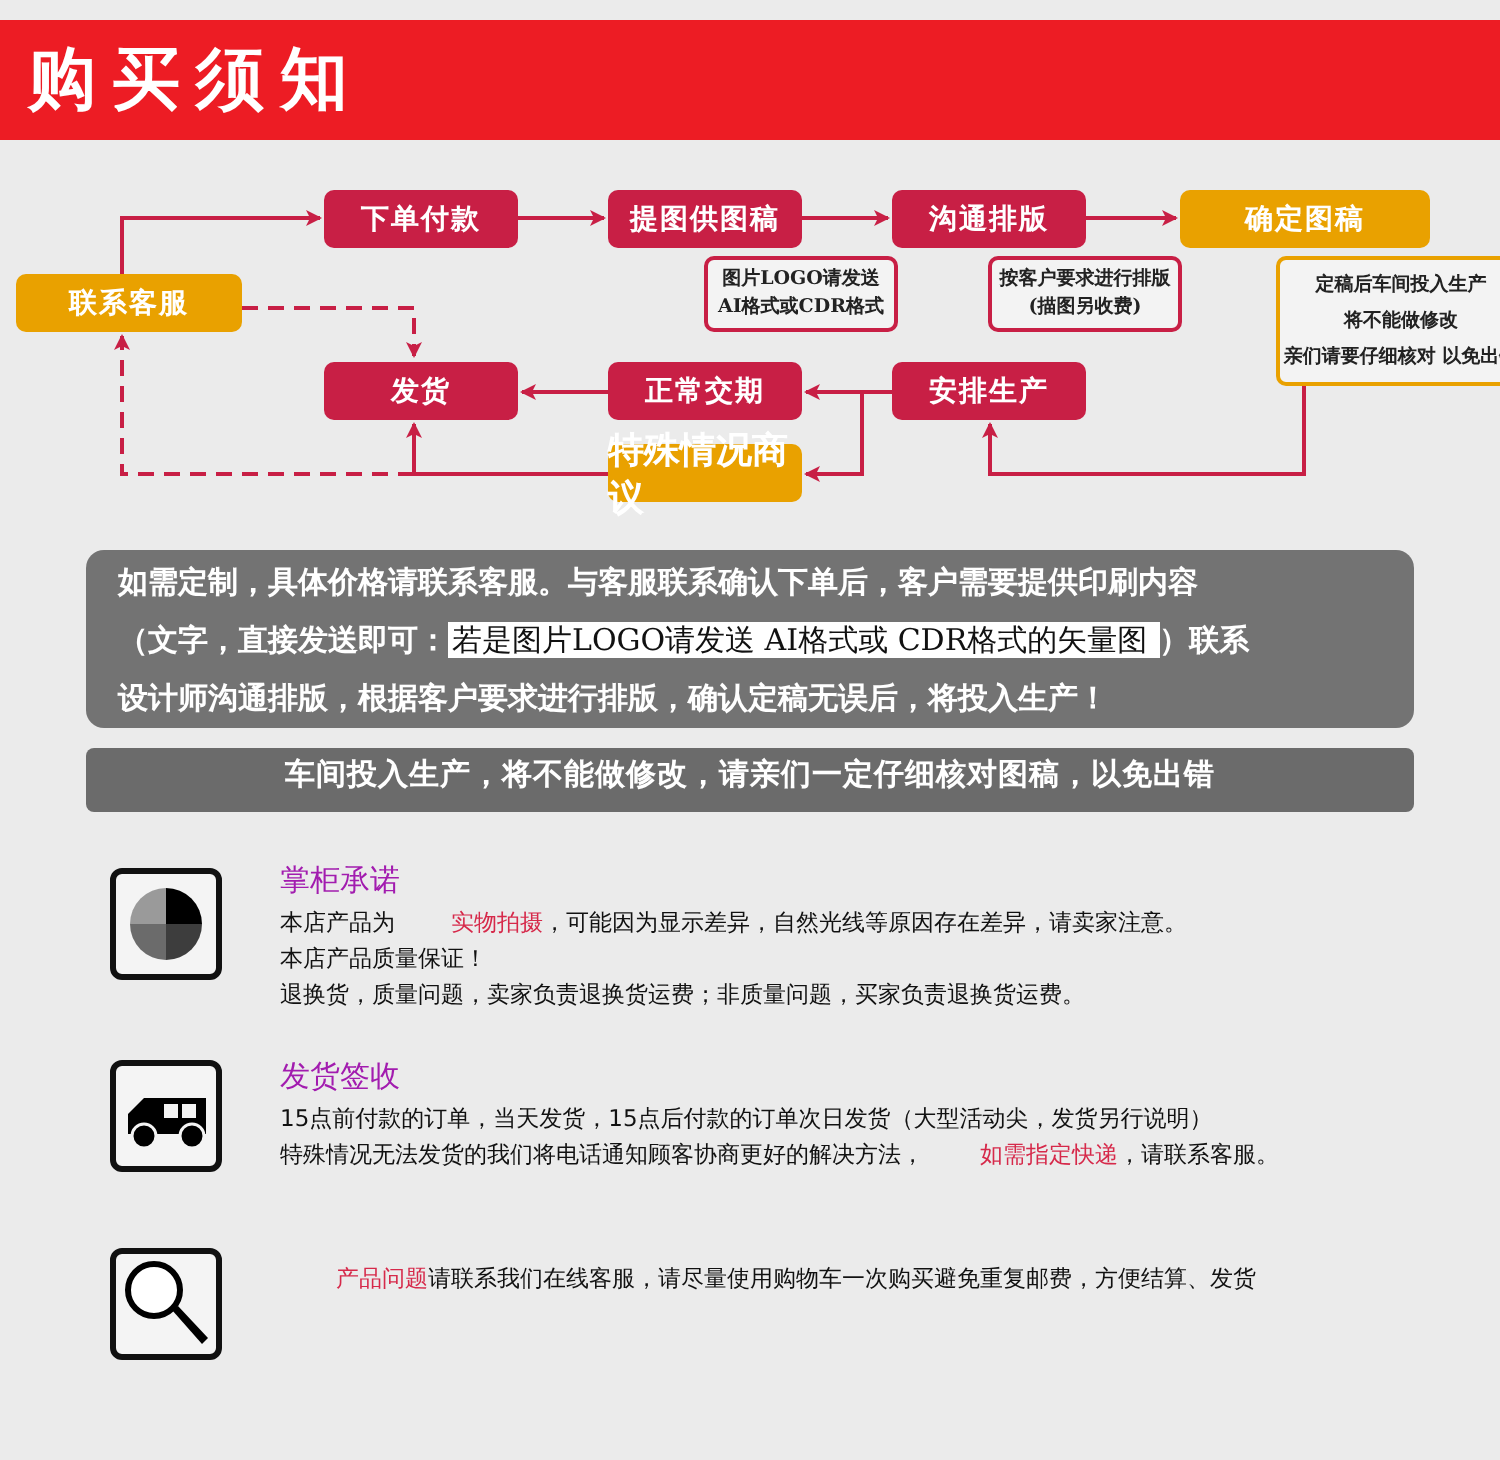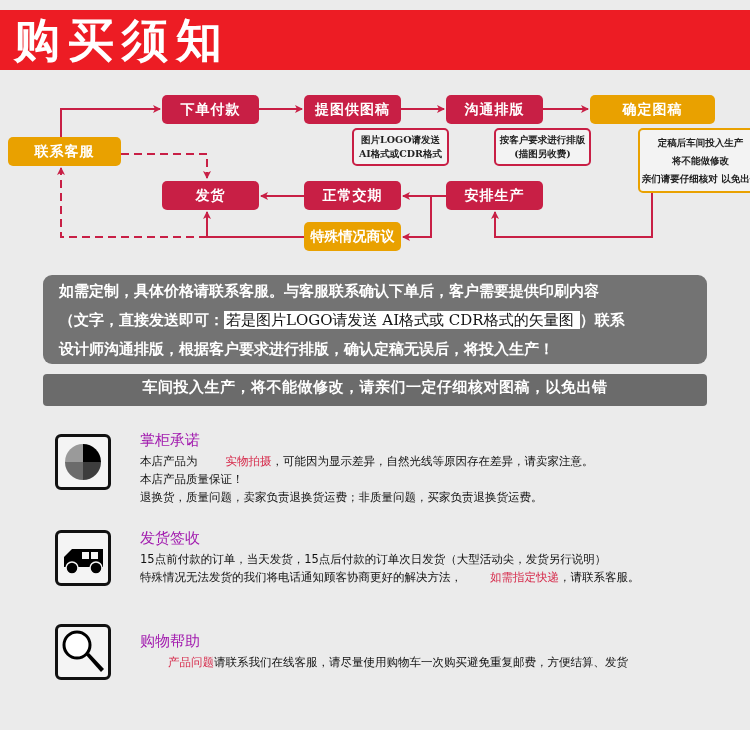--- a/index.html
+++ b/index.html
@@ -1,19 +1,19 @@
 <!DOCTYPE html>
 <html><head>
 <meta charset="utf-8">
 <style>
   * { box-sizing: border-box; margin: 0; padding: 0; }
   html, body { width: 750px; height: 730px; background: #ebebeb; overflow: hidden; }
   body { position: relative; font-family: "DejaVu Sans", "Liberation Sans", sans-serif; }
   .header { position: absolute; left: 0; top: 10px; width: 750px; height: 60px; background: #ed1c24; }
-  .header .title { position: absolute; left: 14px; top: 8px; color: #fff; font-size: 46px; font-weight: bold; letter-spacing: 8px; line-height: 44px; }
+  .header .title { position: absolute; left: 14px; top: 8px; color: #fff; font-size: 34px; font-weight: bold; letter-spacing: 8px; line-height: 44px; }
   .flow { position: absolute; left: 0; top: 0; width: 750px; height: 265px; }
   .flow svg { position: absolute; left: 0; top: 0; }
   .box { position: absolute; border-radius: 5px; color: #fff; font-size: 14px; font-weight: bold; display: flex; align-items: center; justify-content: center; letter-spacing: 1px; }
   .red { background: #c81f45; }
   .orange { background: #e9a100; }
   .sub { position: absolute; background: #f3f3f3; border: 2px solid #c81f45; border-radius: 5px; color: #222; font-family: "DejaVu Serif", "Liberation Serif", serif; font-size: 9.5px; font-weight: bold; text-align: center; display: flex; flex-direction: column; align-items: center; justify-content: center; line-height: 14px; margin-left: 48px; }
   .sub.o { border-color: #e9a100; line-height: 18px; }
   .banner { position: absolute; left: 43px; top: 275px; width: 664px; height: 89px; background: #737373; border-radius: 9px; color: #fff; font-family: "DejaVu Serif", "Liberation Serif", serif; font-weight: bold; font-size: 15px; line-height: 29px; padding: 2px 10px 0 16px; }
   .banner .hl { background: #fff; color: #111; font-weight: normal; padding: 0 6px 0 2px; }
   .banner .line { white-space: nowrap; }
@@ -66,21 +66,21 @@
   </svg>
 
   <div class="box orange" style="left:8px;top:137px;width:113px;height:29px;">联系客服</div>
   <div class="box red" style="left:162px;top:95px;width:97px;height:29px;">下单付款</div>
   <div class="box red" style="left:304px;top:95px;width:97px;height:29px;">提图供图稿</div>
   <div class="box red" style="left:446px;top:95px;width:97px;height:29px;">沟通排版</div>
   <div class="box orange" style="left:590px;top:95px;width:125px;height:29px;">确定图稿</div>
   <div class="box red" style="left:162px;top:181px;width:97px;height:29px;">发货</div>
   <div class="box red" style="left:304px;top:181px;width:97px;height:29px;">正常交期</div>
   <div class="box red" style="left:446px;top:181px;width:97px;height:29px;">安排生产</div>
-  <div class="box orange" style="left:304px;top:222px;width:97px;height:29px;font-size:14px;letter-spacing:0;">特殊情况商议</div>
+  <div class="box orange" style="left:304px;top:222px;width:97px;height:29px;font-size:18px;letter-spacing:0;">特殊情况商议</div>
 
   <div class="sub" style="left:304px;top:128px;width:97px;height:38px;">
     <div>图片LOGO请发送</div>
     <div>AI格式或CDR格式</div>
   </div>
   <div class="sub" style="left:446px;top:128px;width:97px;height:38px;">
     <div>按客户要求进行排版</div>
     <div>(描图另收费)</div>
   </div>
   <div class="sub o" style="left:590px;top:128px;width:125px;height:65px;">
@@ -135,16 +135,15 @@
 </div>
 
 <div class="section" style="top:624px;">
   <div class="icon-frame">
     <svg width="50" height="50" viewBox="0 0 50 50">
       <circle cx="19" cy="18" r="13" fill="#fff" stroke="#000" stroke-width="3"></circle>
       <path d="M28,28 L43,45 L46,42 L31,26 Z" fill="#000"></path>
     </svg>
   </div>
   <div class="sec-text" style="top:6px;">
-    <div class="sec-title">购物帮助</div>
     <div><span class="em">产品问题</span><span>请联系我们在线客服，请尽量使用购物车一次购买避免重复邮费，方便结算、发货</span></div>
   </div>
 </div>
 
 </body></html>

